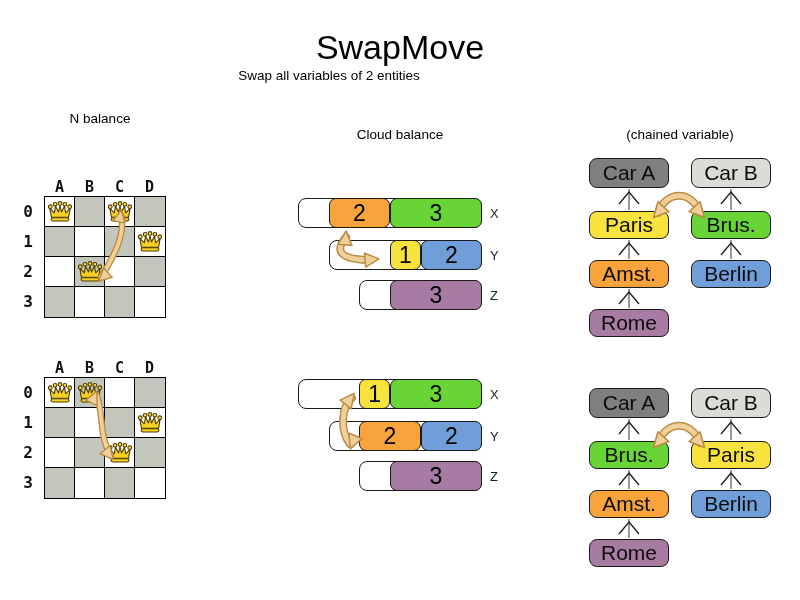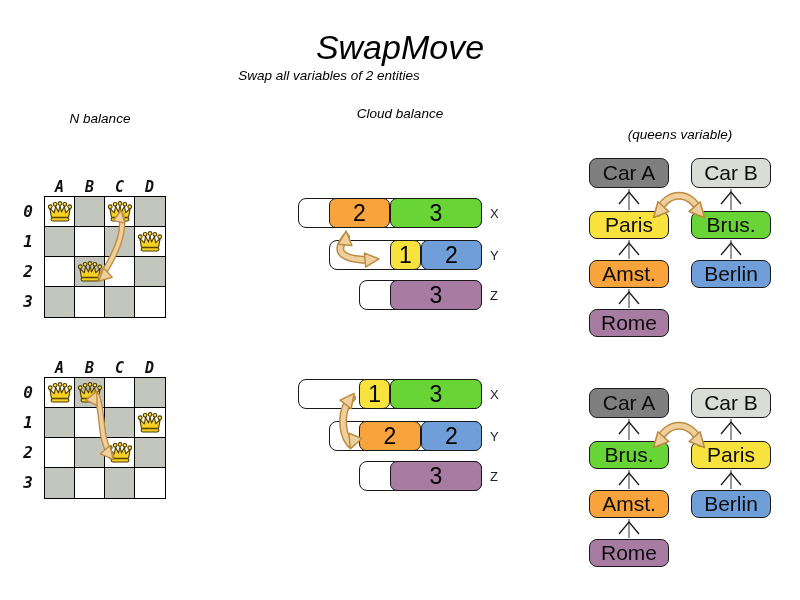--- a/index.html
+++ b/index.html
@@ -1,18 +1,18 @@
 <!DOCTYPE html>
 <html><head>
 <meta charset="utf-8">
 <style>
   html,body{margin:0;padding:0;background:#fff;}
   .canvas{position:relative;width:800px;height:600px;background:#ffffff;
           font-family:"Liberation Sans",sans-serif;overflow:hidden;color:#000;}
-  .abs{position:absolute;font-style:italic;}
+  .abs{position:absolute;}
   .page-title{left:0;top:28px;width:800px;text-align:center;font-size:34px;}
   .page-subtitle{left:0;top:68px;width:658px;text-align:center;font-size:13.5px;}
   .sec-label{font-size:13.5px;text-align:center;}
   .board{position:absolute;width:120px;height:120px;border:1px solid #000;background:#fff;}
   .cell{position:absolute;width:30px;height:30px;box-sizing:border-box;
         border-right:1px solid #000;border-bottom:1px solid #000;}
   .cell.lc{border-right:none;} .cell.lr{border-bottom:none;}
   .queen{position:absolute;width:26px;height:24px;}
   .col-label,.row-label{position:absolute;font-family:"DejaVu Sans Mono",monospace;
         font-weight:bold;color:#111;text-align:center;}
@@ -47,22 +47,22 @@
           <rect x="5" y="20.5" width="22" height="4" rx="2" fill="#f7d225"></rect>
         </g>
       </symbol>
     </defs>
   </svg>
 
   <div class="abs page-title">SwapMove</div>
   <div class="abs page-subtitle">Swap all variables of 2 entities</div>
 
   <div class="abs sec-label" style="left:20px;top:111px;width:160px">N balance</div>
-  <div class="abs sec-label" style="left:320px;top:106px;width:160px">Cloud balance</div>
-  <div class="abs sec-label" style="left:590px;top:127px;width:180px">(queens variable)</div>
+  <div class="abs sec-label" style="left:320px;top:127px;width:160px">Cloud balance</div>
+  <div class="abs sec-label" style="left:590px;top:127px;width:180px">(chained variable)</div>
 
   <div id="nq-before">
       <div class="abs col-label" style="left: 44px; top: 178px;">A</div>
       <div class="abs col-label" style="left: 74px; top: 178px;">B</div>
       <div class="abs col-label" style="left: 104px; top: 178px;">C</div>
       <div class="abs col-label" style="left: 134px; top: 178px;">D</div>
       <div class="abs row-label" style="left: 16px; top: 202px;">0</div>
       <div class="abs row-label" style="left: 16px; top: 232px;">1</div>
       <div class="abs row-label" style="left: 16px; top: 262px;">2</div>
       <div class="abs row-label" style="left: 16px; top: 292px;">3</div>

